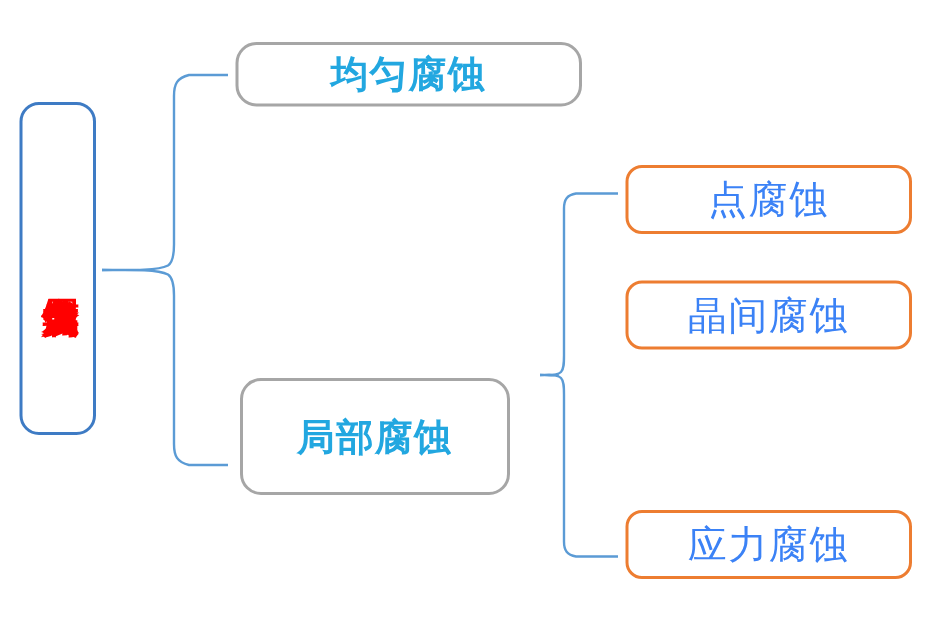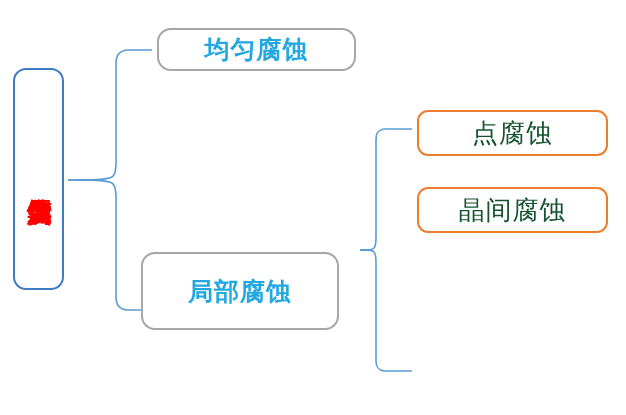--- a/index.html
+++ b/index.html
@@ -58,39 +58,39 @@
     justify-content: center;
   }
   .l2-label {
     color: #22A7E0;
     font-family: "Liberation Serif", "DejaVu Serif", serif;
     font-weight: bold;
     font-size: 25px;
     letter-spacing: 1px;
     white-space: nowrap;
   }
-  #box-uniform  { left: 157px; top: 28px;  width: 199px; height: 43px; }
-  #box-local    { left: 141px; top: 252px; width: 198px; height: 78px; }
+  #box-uniform  { left: 157px; top: 28px;  width: 231px; height: 43px; }
+  #box-local    { left: 160px; top: 252px; width: 180px; height: 78px; }
 
   
   .l3-box {
     position: absolute;
     left: 417px;
     width: 191px;
     height: 46px;
     border: 2px solid #ED7D31;
     border-radius: 11px;
     box-sizing: border-box;
     background: #ffffff;
     display: flex;
     align-items: center;
     justify-content: center;
   }
   .l3-label {
-    color: #14532d;
+    color: #3b82f6;
     font-family: "Liberation Serif", "DejaVu Serif", serif;
     font-size: 26px;
     letter-spacing: 1px;
     white-space: nowrap;
   }
   #box-pitting      { top: 110px; }
   #box-intergran    { top: 187px; }
   #box-crevice      { top: 263px; }
   #box-stress       { top: 340px; }
 
@@ -182,15 +182,18 @@
 
   <div class="l3-box" id="box-pitting">
     <span class="l3-label">点腐蚀</span>
   </div>
 
   <div class="l3-box" id="box-intergran">
     <span class="l3-label">晶间腐蚀</span>
   </div>
 
 
+  <div class="l3-box" id="box-stress">
+    <span class="l3-label">应力腐蚀</span>
+  </div>
 
 
 </div>
 
 </body></html>

